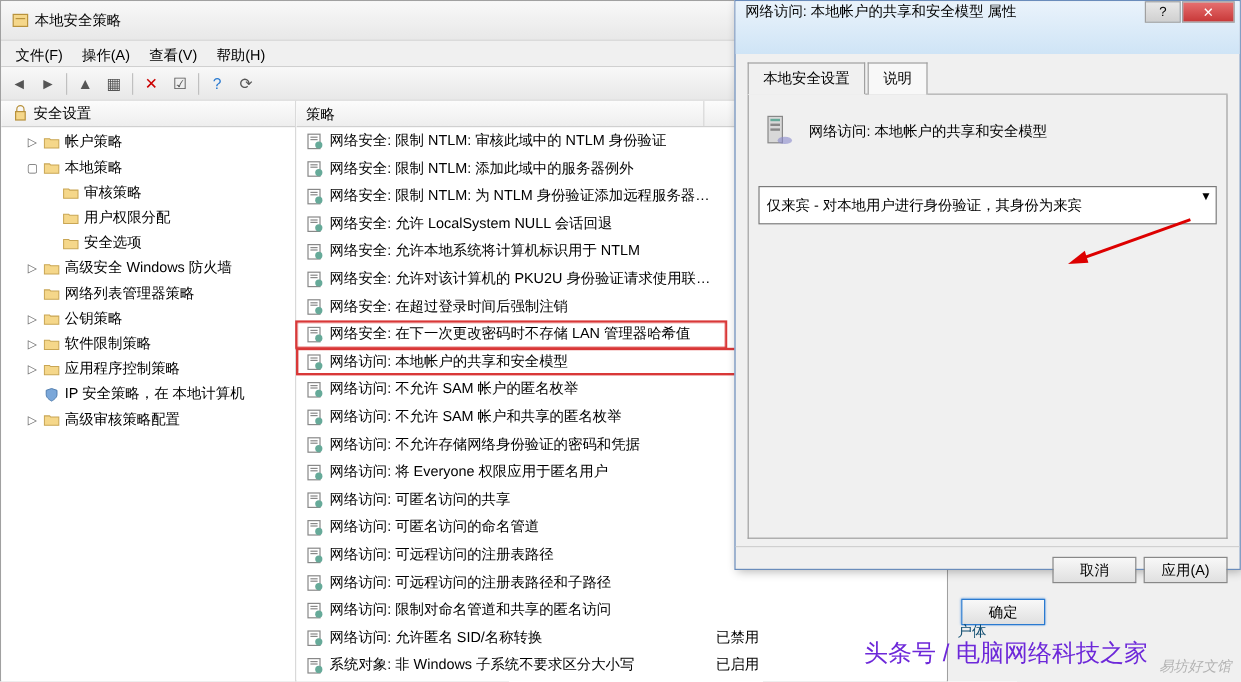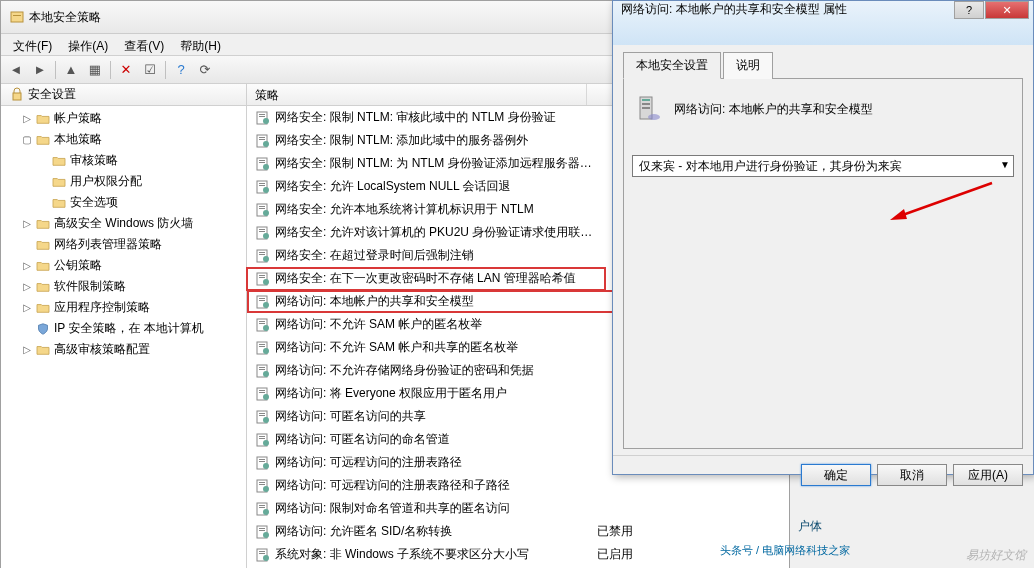--- a/index.html
+++ b/index.html
@@ -37,31 +37,31 @@
     .dlg-btn { width: 30px; height: 18px; display: flex; align-items: center; justify-content: center; background: linear-gradient(to bottom, #e8e8e8, #d0d0d0); border: 1px solid #a0a0a0; font-size: 11px; cursor: pointer; }
     .dlg-btn.close { background: linear-gradient(to bottom, #e67070, #c83838); color: #fff; width: 44px; }
     .dialog-body { padding: 6px 10px; }
     .tabs { display: flex; border-bottom: 1px solid #a0a0a0; }
     .tab { padding: 4px 12px; font-size: 12px; border: 1px solid #a0a0a0; border-bottom: none; background: #f8f8f8; margin-right: 2px; cursor: pointer; position: relative; top: 1px; }
     .tab.active { background: #f0f0f0; border-bottom: 1px solid #f0f0f0; }
     .tab-content { padding: 14px 8px; background: #f0f0f0; border: 1px solid #a0a0a0; border-top: none; height: 370px; position: relative; }
     .policy-header { display: flex; align-items: center; gap: 10px; margin-bottom: 30px; }
     .policy-big-icon { width: 32px; height: 32px; }
     .policy-title { font-size: 12px; }
-    .dropdown { width: 100%; height: 22px; border: 1px solid #7a7a7a; background: #fff; font-size: 12px; padding: 2px 20px 2px 6px; appearance: none; position: relative; }
+    .dropdown { width: 100%; height: 32px; border: 1px solid #7a7a7a; background: #fff; font-size: 12px; padding: 2px 20px 2px 6px; appearance: none; position: relative; }
     .dropdown-wrap { position: relative; }
     .dropdown-arrow { position: absolute; right: 4px; top: 4px; font-size: 10px; pointer-events: none; }
     .arrow-annotation { position: absolute; right: 40px; top: 100px; color: #d00; font-size: 40px; transform: rotate(25deg); pointer-events: none; }
     .dialog-buttons { padding: 8px 10px; display: flex; justify-content: flex-end; gap: 6px; border-top: 1px solid #d0d0d0; }
     .std-btn { min-width: 70px; height: 22px; font-size: 12px; border: 1px solid #888; background: linear-gradient(to bottom, #f8f8f8, #e0e0e0); cursor: pointer; }
-    .std-btn.default { border: 1px solid #2a7ad0; box-shadow: 0 0 2px #5a9ae0; }
+    .std-btn.default { border: 1px solid #2a7ad0; box-shadow: 0 0 2px #5a9ae0; margin-top: 35px; }
     .std-btn:disabled { color: #999; }
     .highlight-box { position: absolute; border: 2px solid #d93838; pointer-events: none; }
     .watermark { position: absolute; right: 8px; bottom: 4px; font-size: 12px; color: rgba(120,120,120,0.5); font-style: italic; }
-    .caption-bottom { position: absolute; left: 720px; bottom: 10px; font-size: 11px; color: #0369a1; }
+    .caption-bottom { position: absolute; left: 720px; bottom: 10px; font-size: 20px; color: #6d28d9; }
     .shadow-icons { position: absolute; left: 0; top: 0; width: 14px; height: 568px; background: linear-gradient(to right, rgba(200,220,240,0.4), transparent); }
   </style>
 </head>
 <body>
 
 <div class="shadow-icons"></div>
 
 <div class="main-window">
   <div class="titlebar">
     <span class="icon">

